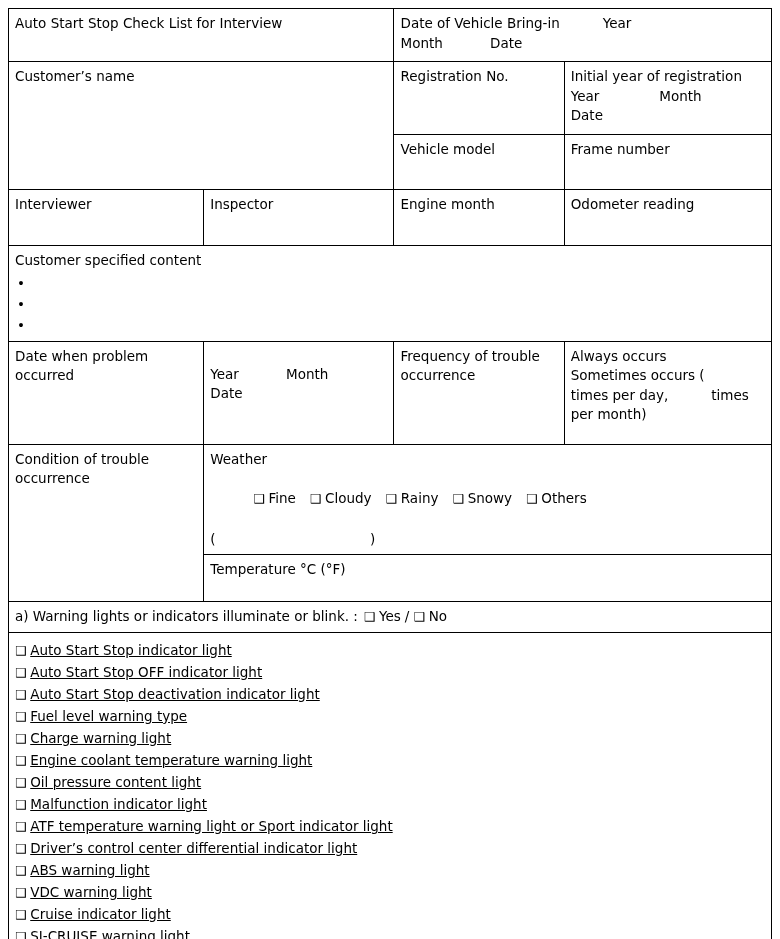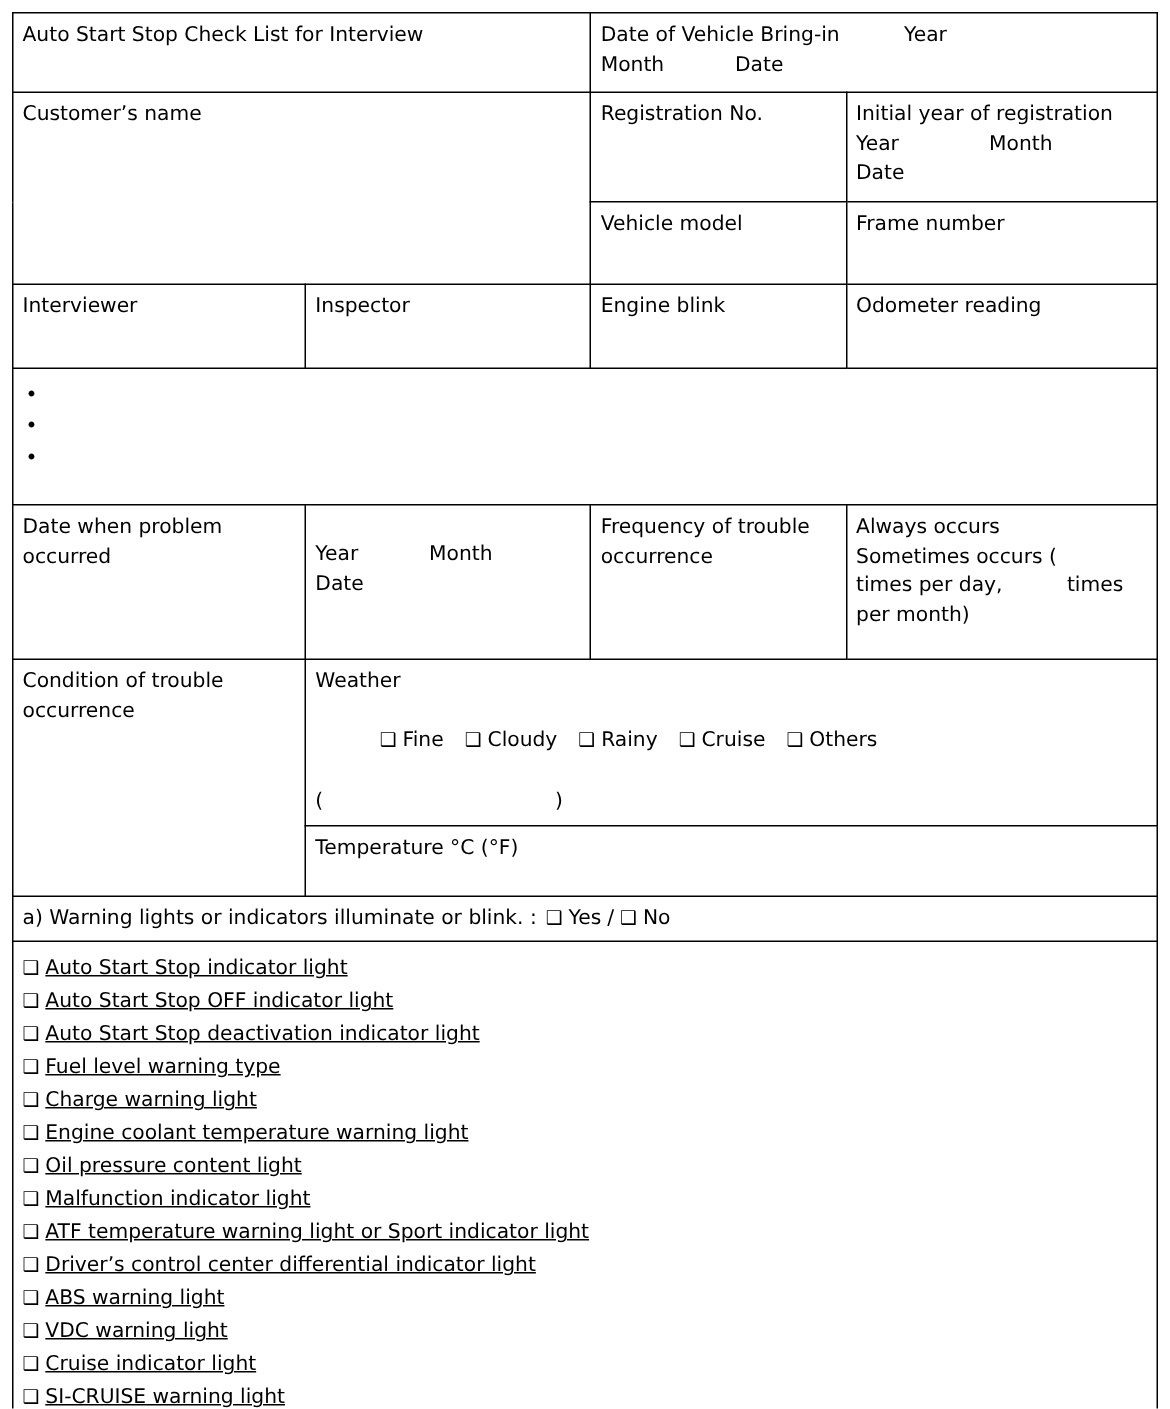--- a/index.html
+++ b/index.html
@@ -134,29 +134,30 @@
     </tr>
 
     <tr>
       <td style="height:45px">
         <span class="cell-text">Interviewer</span>
       </td>
       <td>
         <span class="cell-text">Inspector</span>
       </td>
       <td>
-        <span class="cell-text">Engine blink</span>
+        <span class="cell-text">Engine month</span>
       </td>
       <td>
         <span class="cell-text">Odometer reading</span>
       </td>
     </tr>
 
     <tr>
       <td colspan="4" style="height:80px">
+        <span class="cell-text">Customer specified content</span>
         <ul class="bullets">
           <li></li>
           <li></li>
           <li></li>
         </ul>
       </td>
     </tr>
 
     <tr>
       <td style="height:92px">
@@ -180,21 +181,21 @@
     </tr>
 
     <tr>
       <td rowspan="2" style="height:98px">
         <span class="cell-text">Condition of trouble
 occurrence</span>
       </td>
       <td colspan="3" style="height:62px">
         <span class="cell-text">Weather</span>
         <span class="cell-text inline-opts">
-          <span class="opt"><span class="chk">❑</span><span>Fine</span></span><span class="opt"><span class="chk">❑</span><span>Cloudy</span></span><span class="opt"><span class="chk">❑</span><span>Rainy</span></span><span class="opt"><span class="chk">❑</span><span>Cruise</span></span><span class="opt"><span class="chk">❑</span><span>Others</span></span>
+          <span class="opt"><span class="chk">❑</span><span>Fine</span></span><span class="opt"><span class="chk">❑</span><span>Cloudy</span></span><span class="opt"><span class="chk">❑</span><span>Rainy</span></span><span class="opt"><span class="chk">❑</span><span>Snowy</span></span><span class="opt"><span class="chk">❑</span><span>Others</span></span>
         </span>
         <span class="cell-text paren-line">(                                    )</span>
       </td>
     </tr>
 
     <tr>
       <td colspan="3" style="height:36px">
         <span class="cell-text">Temperature °C (°F)</span>
       </td>
     </tr>

